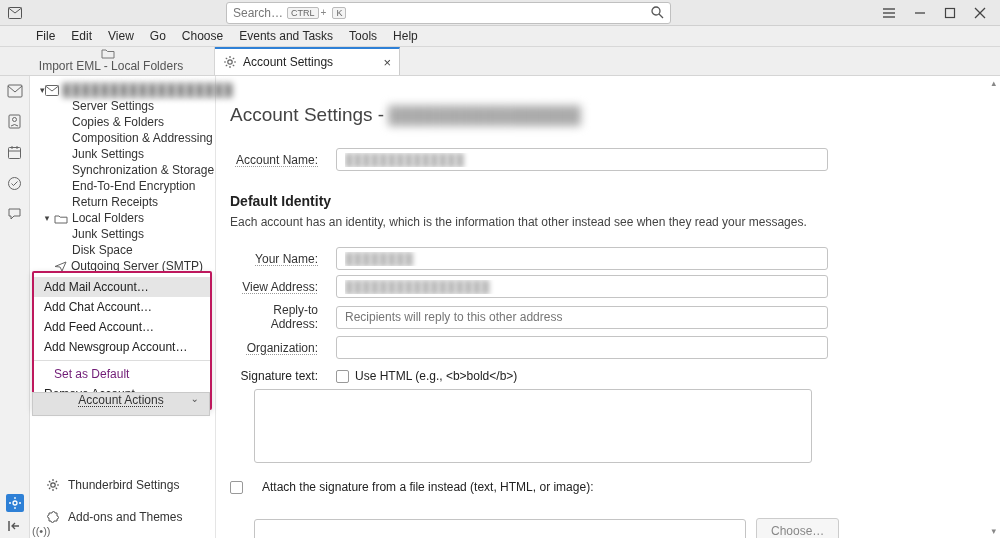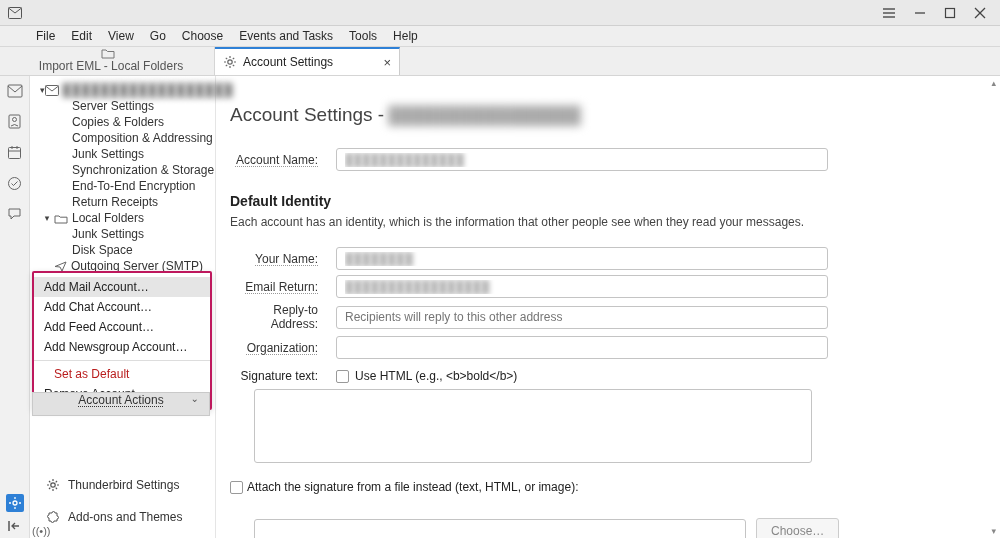--- a/index.html
+++ b/index.html
@@ -27,59 +27,73 @@
   .railbadge { background: #2e80d6; border-radius: 2px; padding: 2px; color: #fff; }
   .sidebar { width: 186px; background: #fff; border-right: 1px solid #e5e5e5; display: flex; flex-direction: column; position: relative; padding-top: 6px; }
   .tree { padding-left: 4px; }
   .tree-row { display: flex; align-items: center; height: 16px; padding: 0 2px 0 0; font-size: 12px; color: #333; white-space: nowrap; }
   .tree-row.sub { padding-left: 38px; }
   .tree-row .caret { width: 14px; text-align: center; font-size: 9px; color: #444; margin-left: 6px; }
   .blur { color: transparent; text-shadow: 0 0 6px #888; font-weight: bold; letter-spacing: 1px; }
   .action-popup { position: absolute; top: 195px; left: 2px; width: 180px; background: #fff; border: 2px solid #be185d; border-radius: 2px; box-shadow: 0 2px 6px rgba(0,0,0,0.15); padding: 4px 0; font-size: 12px; }
   .action-popup .mitem { padding: 3px 10px; color: #222; }
   .action-popup .mitem.hl { background: #e5e5e5; }
-  .action-popup .mitem.disabled { color: #b91c1c; padding-left: 20px; }
+  .action-popup .mitem.disabled { color: #701a75; padding-left: 20px; }
   .action-popup hr { border: none; border-top: 1px solid #ddd; margin: 3px 0; }
   .account-actions-btn { position: absolute; top: 316px; left: 2px; width: 178px; height: 24px; background: #e1e1e1; border: 1px solid #c9c9c9; display: flex; justify-content: center; font-size: 12px; color: #333; }
   .account-actions-btn .chev { position: absolute; right: 10px; font-size: 10px; color: #555; }
   .sidebar-bottom { position: absolute; bottom: 14px; left: 16px; display: flex; flex-direction: column; gap: 18px; font-size: 12px; color: #333; }
   .sidebar-bottom .row { display: flex; align-items: center; gap: 8px; }
   .content { flex: 1; position: relative; overflow: hidden; padding: 28px 28px 0 14px; }
   .content h1 { font-size: 19px; font-weight: 400; color: #444; margin-bottom: 22px; display: flex; align-items: baseline; gap: 4px; }
   .content h1 .blur2 { filter: blur(4px); color: #aaa; font-size: 17px; }
   .formrow { display: flex; align-items: center; margin-bottom: 5px; }
   .formrow label { width: 88px; text-align: right; margin-right: 18px; font-size: 12px; color: #333; }
   .formrow label.u { text-decoration: underline; text-decoration-color: #999; text-underline-offset: 2px; text-decoration-style: dotted; }
   .formrow input[type="text"] { flex: 1; max-width: 492px; height: 23px; border: 1px solid #c4c4c4; border-radius: 3px; padding: 0 8px; font-size: 12px; color: #333; background: #fff; }
   .section-h { font-size: 14px; font-weight: bold; margin-top: 22px; margin-bottom: 6px; color: #222; }
   .section-sub { font-size: 12px; color: #444; margin-bottom: 18px; }
   .sig-row { display: flex; align-items: center; margin-top: 10px; }
   .sig-row label { width: 88px; text-align: right; margin-right: 18px; font-size: 12px; }
   .sig-check { display: flex; align-items: center; gap: 6px; font-size: 12px; }
   .sig-text { margin-left: 24px; width: 558px; height: 74px; border: 1px solid #c4c4c4; border-radius: 3px; margin-top: 6px; resize: none; position: relative; }
-  .check-row { display: flex; align-items: center; gap: 4px; margin-top: 14px; font-size: 12px; }
+  .check-row { display: flex; align-items: center; gap: 19px; margin-top: 14px; font-size: 12px; }
   .cbox { width: 13px; height: 13px; border: 1px solid #999; border-radius: 2px; background: #fff; }
   .file-row { display: flex; gap: 10px; margin-top: 24px; margin-left: 24px; align-items: center; }
   .file-row input { flex: 1; max-width: 492px; height: 24px; border: 1px solid #c4c4c4; border-radius: 3px; padding: 0 8px; font-size: 12px; }
   .btn-secondary { height: 26px; padding: 0 14px; border: 1px solid #ccc; background: #f6f6f6; border-radius: 3px; font-size: 12px; color: #888; }
   .scroll-arrows { position: absolute; right: 2px; top: 0; width: 14px; height: 100%; }
   .scroll-arrows .up { position: absolute; top: 2px; right: 2px; font-size: 9px; color: #888; }
   .scroll-arrows .down { position: absolute; bottom: 2px; right: 2px; font-size: 9px; color: #888; }
   .bottom-status { position: absolute; bottom: 1px; left: 32px; font-size: 11px; color: #666; }
   svg { display: block; }
 </style>
 </head>
 <body>
 
 <div class="titlebar">
   <div class="left">
     <svg width="14" height="12" viewBox="0 0 14 12">
         <rect x="0.5" y="0.5" width="13" height="11" rx="1" fill="none" stroke="#555"></rect>
         <path d="M0.5 1 L7 6 L13.5 1" fill="none" stroke="#555"></path>
       </svg>
+  </div>
+  <div class="search-wrap">
+    <div class="search">
+      <span>Search…</span>
+      <span class="kbd">CTRL</span>
+      <span style="font-size:10px;color:#888;margin:0 2px;">+</span>
+      <span class="kbd">K</span>
+      <span class="magnify">
+        <svg width="13" height="13" viewBox="0 0 13 13">
+            <circle cx="5" cy="5" r="4" fill="none" stroke="#555" stroke-width="1.3"></circle>
+            <line x1="8" y1="8" x2="12" y2="12" stroke="#555" stroke-width="1.3"></line>
+          </svg>
+      </span>
+    </div>
   </div>
   <div class="spacer"></div>
   <div class="winctl">
     <span>
         <svg width="14" height="12">
           <line x1="1" y1="2" x2="13" y2="2" stroke="#555" stroke-width="1.5"></line>
           <line x1="1" y1="6" x2="13" y2="6" stroke="#555" stroke-width="1.5"></line>
           <line x1="1" y1="10" x2="13" y2="10" stroke="#555" stroke-width="1.5"></line>
         </svg>
       </span>
@@ -289,28 +303,28 @@
       <span>Account Settings - </span>
       <span class="blur2">████████████████</span>
     </h1>
 
     <div class="formrow">
       <label class="u">Account Name:</label>
       <input type="text" style="color: transparent; text-shadow: rgb(187, 187, 187) 0px 0px 5px;" value="██████████████">
     </div>
 
     <div class="section-h">Default Identity</div>
-    <div class="section-sub">Each account has an identity, which is the information that other people see when they read your messages.</div>
+    <div class="section-sub">Each account has an identity, which is the information that other instead see when they read your messages.</div>
 
     <div class="formrow">
       <label class="u">Your Name:</label>
       <input type="text" style="color: transparent; text-shadow: rgb(187, 187, 187) 0px 0px 5px;" value="████████">
     </div>
     <div class="formrow">
-      <label class="u">Email Return:</label>
+      <label class="u">View Address:</label>
       <input type="text" style="color: transparent; text-shadow: rgb(187, 187, 187) 0px 0px 5px;" value="█████████████████">
     </div>
     <div class="formrow">
       <label>Reply-to Address:</label>
       <input type="text" placeholder="Recipients will reply to this other address" style="">
     </div>
     <div class="formrow">
       <label class="u">Organization:</label>
       <input type="text" style="">
     </div>

